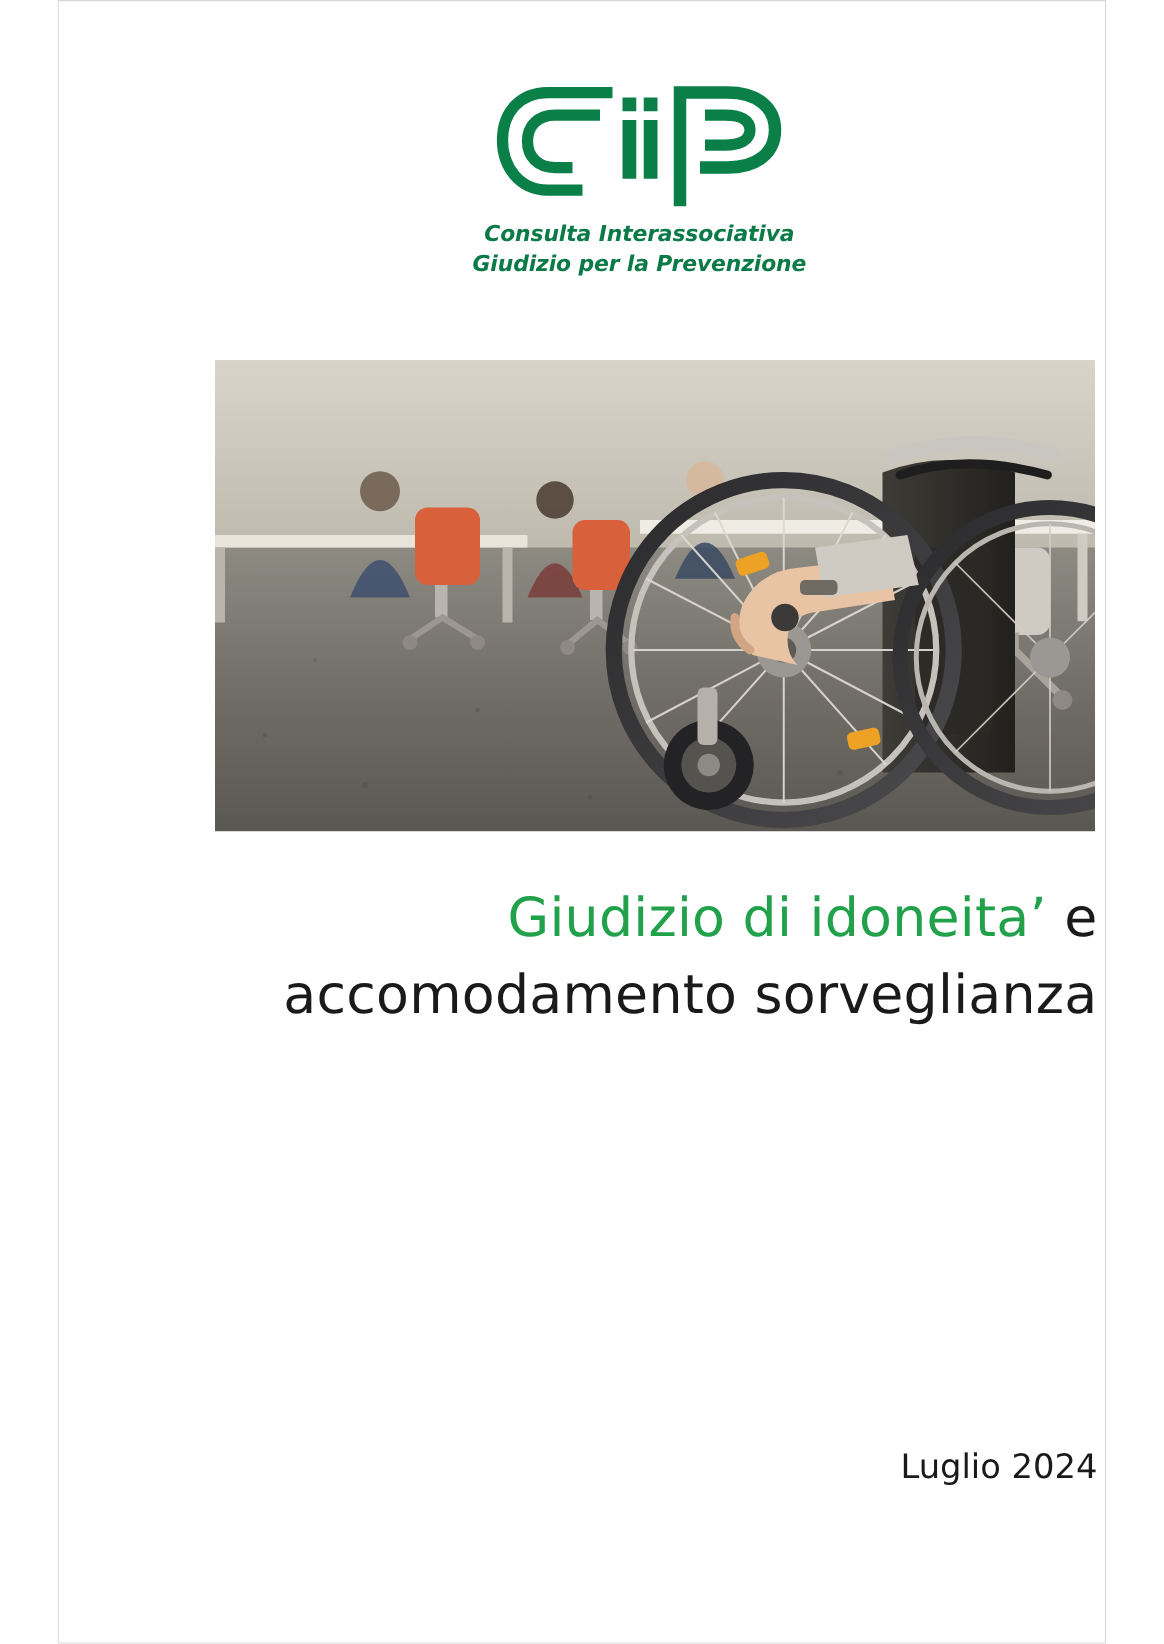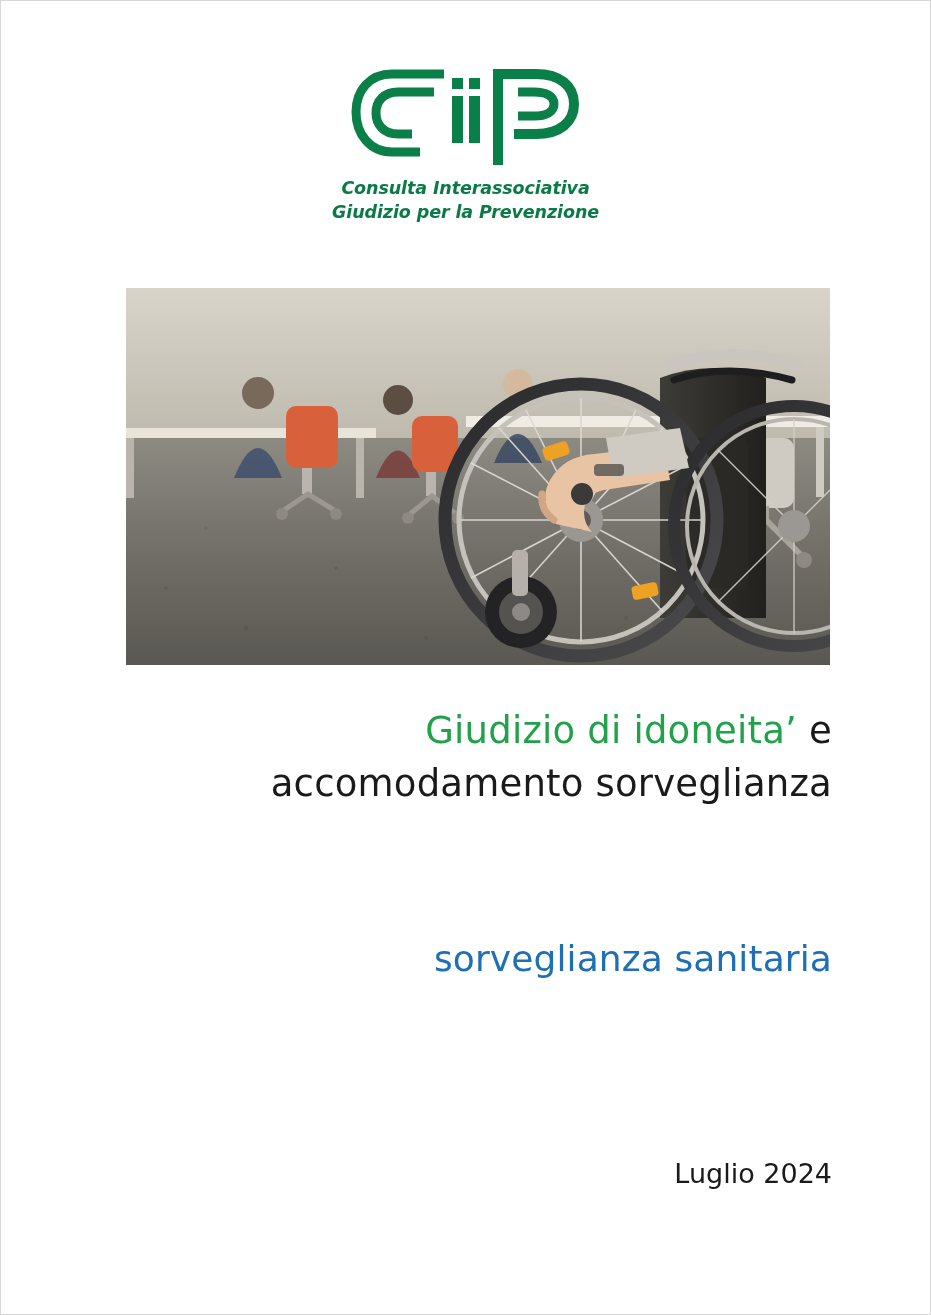--- a/index.html
+++ b/index.html
@@ -5,21 +5,21 @@
   html, body {
     margin: 0;
     padding: 0;
     background: #ffffff;
   }
   body {
     font-family: "Liberation Sans", sans-serif;
   }
   .page {
     position: relative;
-    width: 931px;
+    width: 839px;
     height: 1315px;
     background: #ffffff;
     box-sizing: border-box;
     overflow: hidden;
     margin: 0 auto;
   }
   
   .page::after {
     content: "";
     position: absolute;
@@ -70,21 +70,21 @@
   
   .title-block {
     position: absolute;
     left: 90px;
     top: 705px;
     width: 742px;
     text-align: right;
   }
   .title-main {
     font-family: "DejaVu Sans", sans-serif;
-    font-size: 37px;
+    font-size: 43px;
     line-height: 1.42;
     color: #1a1a1a;
     font-weight: 400;
     letter-spacing: 0.2px;
   }
   .title-main .green {
     color: #22a14b;
   }
   .subtitle-block {
     position: absolute;
@@ -287,20 +287,19 @@
   </div>
 
   <div class="title-block">
     <div class="title-main">
       <span class="green">Giudizio di idoneita’</span><span> e</span>
     </div>
     <div class="title-main green">accomodamento sorveglianza</div>
   </div>
 
   <div class="subtitle-block">
-    <div class="subtitle">sorveglianza sanitaria</div>
   </div>
 
   <div class="date-block">
     <div class="date">Luglio 2024</div>
   </div>
 
 </div>
 
 </body></html>

